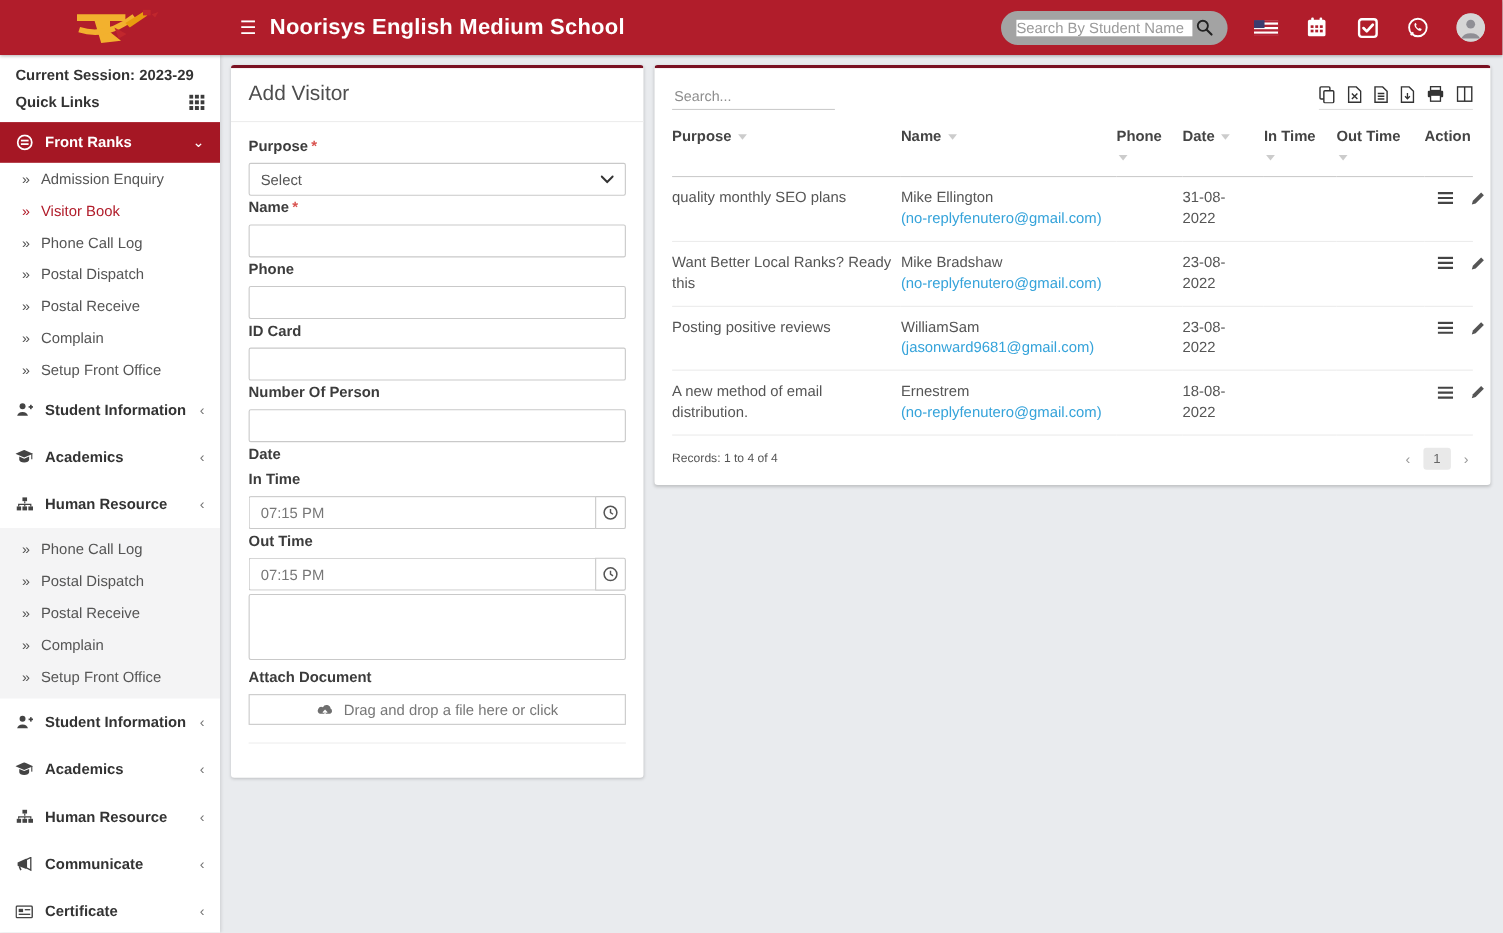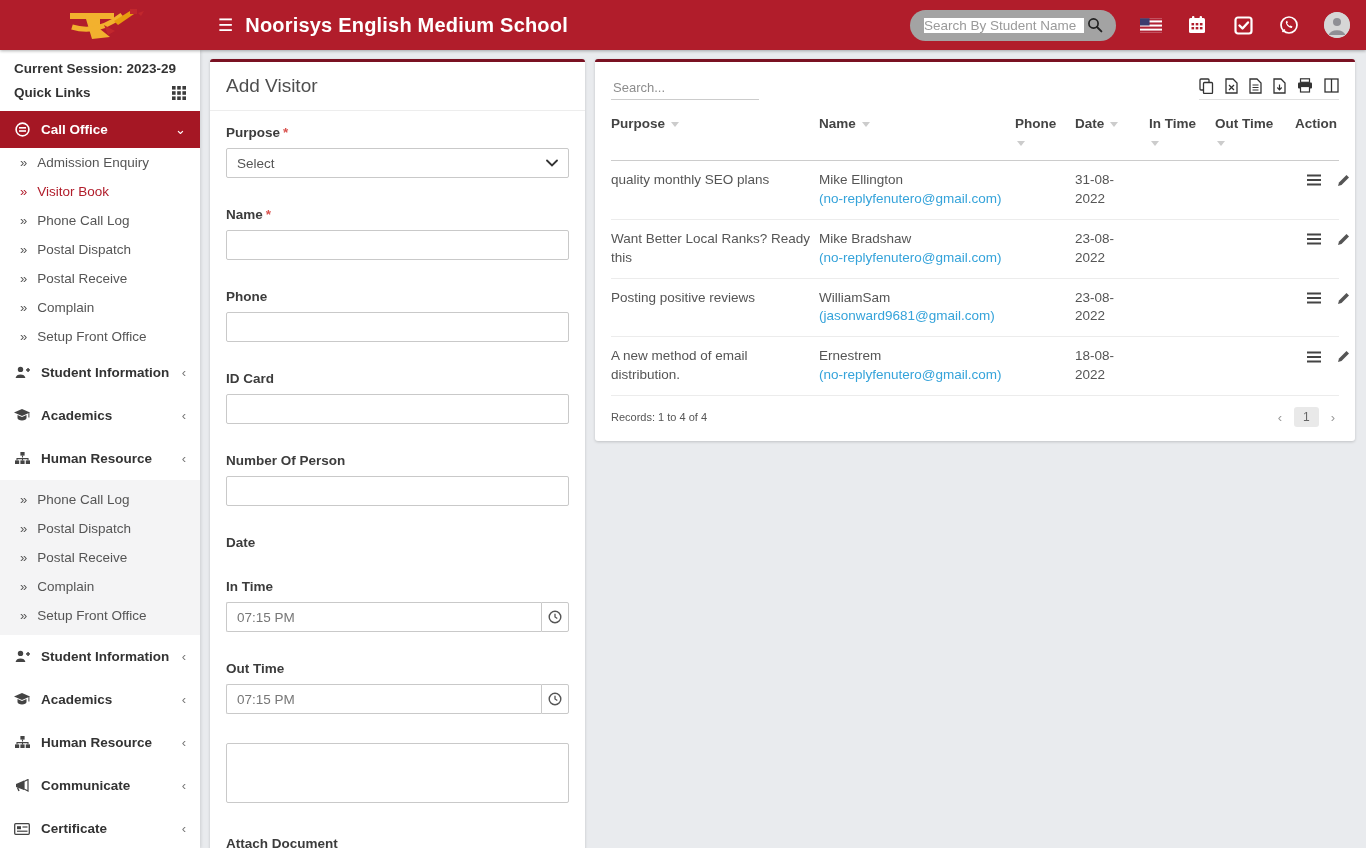--- a/index.html
+++ b/index.html
@@ -48,21 +48,21 @@
   .sub-item.current .arr{color:var(--header-red);}
   .subgroup-gray{background:#f4f4f5;padding:5px 0;}
 
   
   .card{background:#fff;border-top:3px solid var(--card-top);border-radius:3px;box-shadow:0 1px 3px rgba(0,0,0,.18);}
   .card-h{padding:13px 16px;border-bottom:1px solid #ededed;font-size:19px;color:#4e4e4e;}
   .card-b{padding:14px 16px;}
 
   
   .add-card{width:375px;flex:0 0 375px;}
-  .fgroup{margin-bottom:29px;}
+  .fgroup{margin-bottom:3px;}
   .flabel{display:block;font-size:13.5px;color:#3c3c3c;font-weight:700;margin-bottom:8px;}
   .req{color:#d9534f;margin-left:3px;}
   .tinput,.select,.tarea{width:100%;border:1px solid #c9c9c9;border-radius:2px;background:#fff;font-family:inherit;font-size:13.5px;color:#555;}
   .tinput{height:30px;padding:0 10px;outline:none;}
   .tinput.gray{color:#777;}
   .select{height:30px;display:flex;align-items:center;padding:0 10px;cursor:pointer;}
   .select .sval{flex:1;color:#555;}
   .tarea{height:60px;resize:none;padding:6px 10px;outline:none;}
   .igroup{display:flex;}
   .igroup .tinput{flex:1;border-right:none;border-radius:2px 0 0 2px;}
@@ -191,21 +191,21 @@
       </div>
 
       <div class="nav-group active">
         <span class="gicon">
           <svg width="15" height="15" viewBox="0 0 15 15">
               <circle cx="7.5" cy="7.5" r="6.4" fill="none" stroke="currentColor" stroke-width="1.6"></circle>
               <rect x="4" y="5" width="7" height="1.6" fill="currentColor"></rect>
               <rect x="4" y="8.2" width="7" height="1.6" fill="currentColor"></rect>
             </svg>
         </span>
-        <span class="glabel">Call Office</span>
+        <span class="glabel">Front Ranks</span>
         <span class="chev">⌄</span>
       </div>
 
       <div class="sub-item">
           <span class="arr">»</span>
           <span>Admission Enquiry</span>
         </div>
       <div class="sub-item current">
           <span class="arr">»</span>
           <span>Visitor Book</span>

